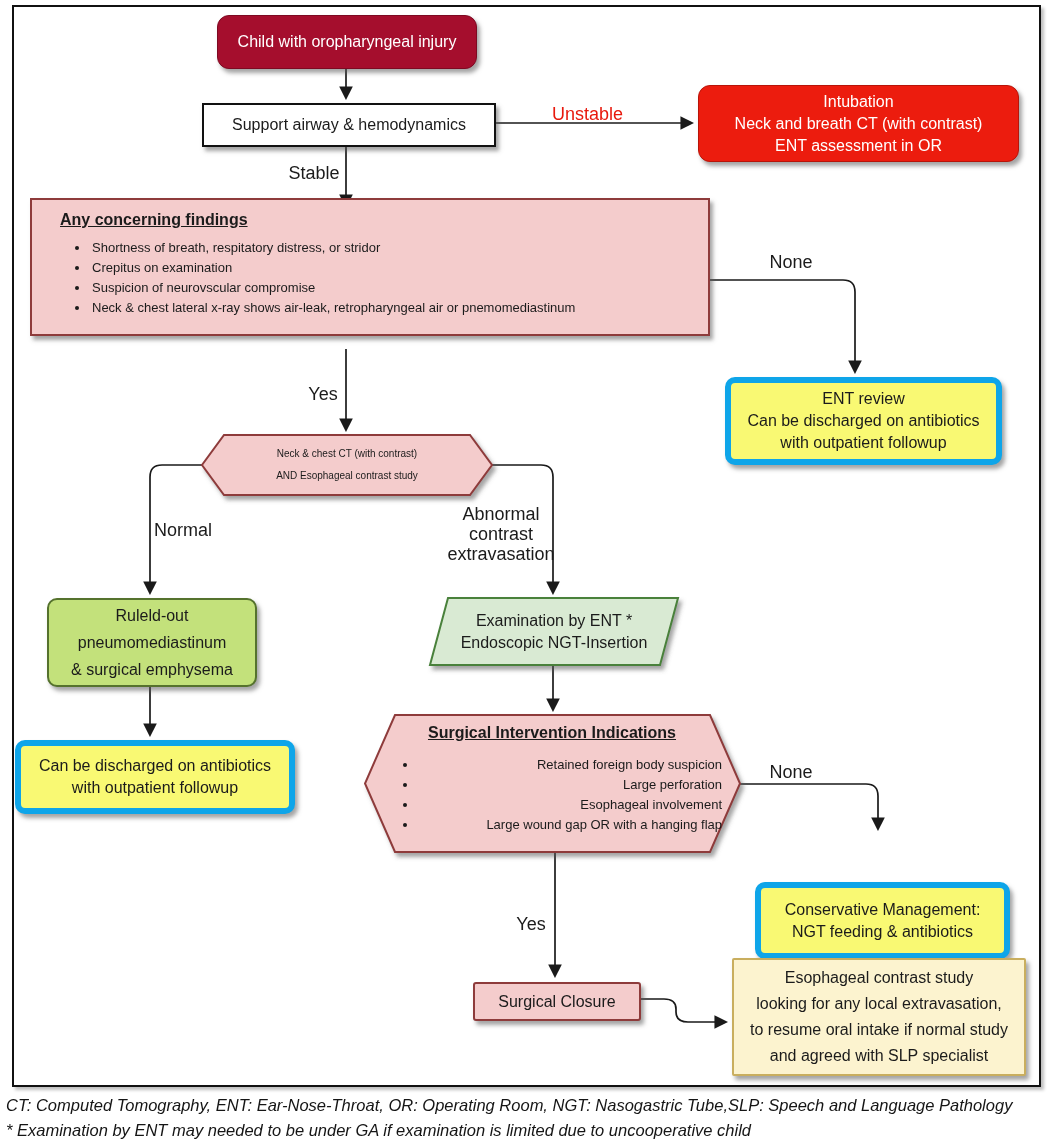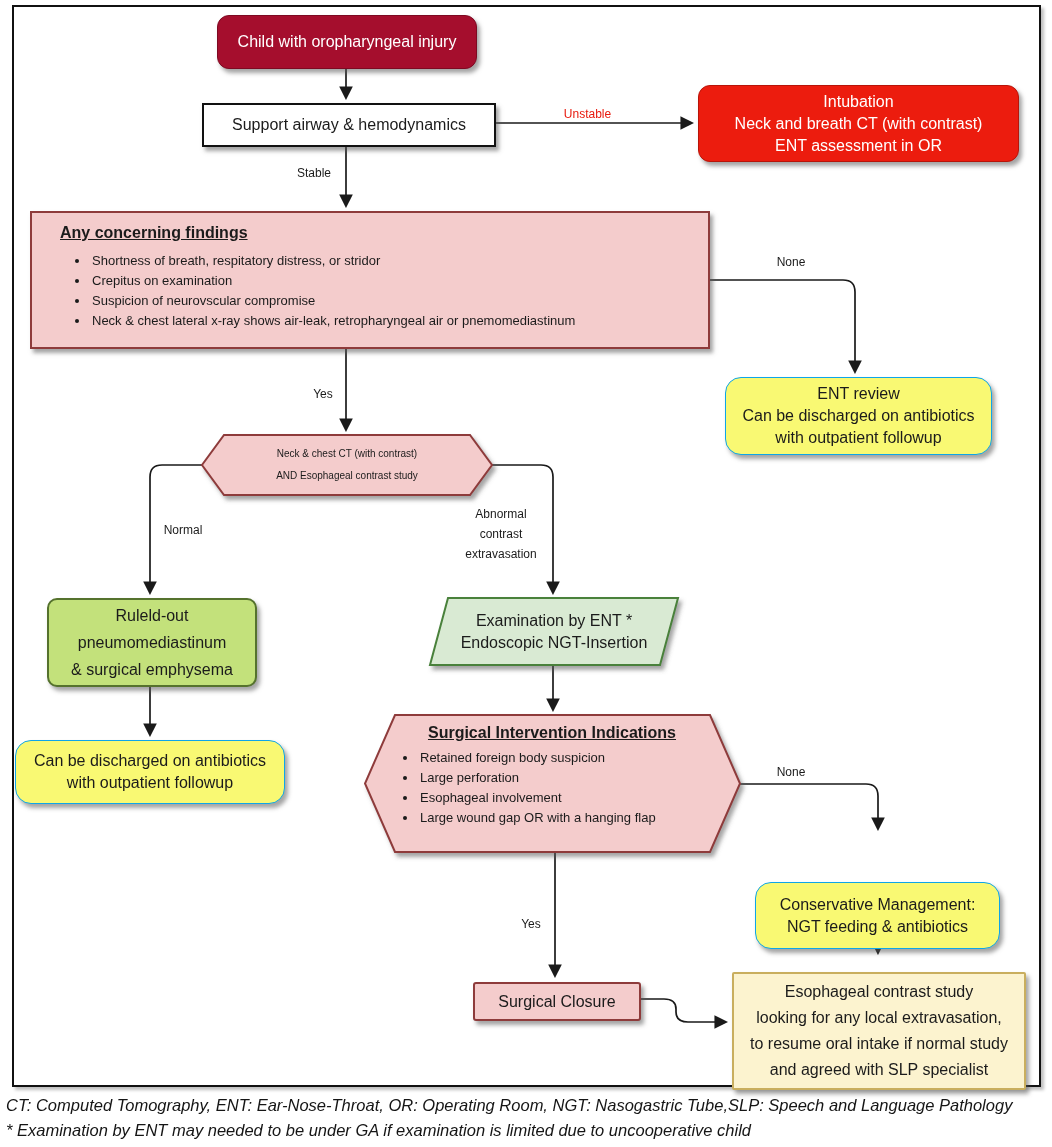--- a/index.html
+++ b/index.html
@@ -7,36 +7,36 @@
   #canvas{position:relative;width:1052px;height:1147px;background:#ffffff;overflow:hidden;}
   #frame{position:absolute;left:12px;top:5px;width:1025px;height:1078px;border:2px solid #111;
          box-shadow:3px 3px 3px rgba(0,0,0,.25);}
   #wires{position:absolute;left:0;top:0;width:1052px;height:1147px;z-index:1;}
   .node{position:absolute;z-index:2;display:flex;align-items:center;justify-content:center;
         text-align:center;white-space:pre-line;font-size:16px;line-height:22px;}
   .shadow{box-shadow:3px 4px 4px rgba(90,90,90,.55);}
   .start{background:#A50E2D;color:#fff;border:1px solid #7d0a22;border-radius:12px;}
   .plain{background:#ffffff;border:2px solid #111;}
   .alert{background:#EC1C0E;color:#fff;border:1px solid #b81409;border-radius:12px;}
-  .yellow{background:#F9F973;border:1px solid #0ea5e9;border-radius:16px;}
+  .yellow{background:#F9F973;border:6px solid #0ea5e9;border-radius:10px;}
   .green{background:#C3E17B;border:2px solid #55722d;border-radius:10px;line-height:27px;}
   .cream{background:#FCF3CF;border:2px solid #C9AE5E;border-radius:2px;line-height:26px;}
   .smallpink{background:#F4CCCC;border:2px solid #8E3B3B;border-radius:3px;}
-  .label{position:absolute;z-index:2;font-size:12px;text-align:center;white-space:pre-line;line-height:20px;}
+  .label{position:absolute;z-index:2;font-size:18px;text-align:center;white-space:pre-line;line-height:20px;}
   .label.red{color:#E8190D;}
   .listbox{position:absolute;z-index:2;}
   .listbox .title{font-weight:bold;text-decoration:underline;font-size:16px;}
   .listbox ul{margin:9px 0 0 0;padding-left:30px;font-size:13px;line-height:20px;}
   .listbox li{padding-left:2px;}
-  .findings-body{position:absolute;left:30px;top:211px;width:680px;height:138px;z-index:2;
+  .findings-body{position:absolute;left:30px;top:198px;width:680px;height:138px;z-index:2;
                  background:#F4CCCC;border:2px solid #8E3B3B;box-sizing:border-box;
                  box-shadow:3px 4px 4px rgba(90,90,90,.55);padding:11px 10px 0 28px;}
   .hexlist{left:382px;top:724px;width:340px;}
   .hexlist .title{text-align:center;display:block;}
-  .hexlist ul{padding-left:36px;margin-top:6px;}
+  .hexlist ul{padding-left:36px;margin-top:13px;text-align:right;}
   .foot{position:absolute;left:6px;z-index:2;font-style:italic;font-size:16.5px;color:#151515;white-space:nowrap;}
 </style>
 </head>
 <body>
 
 <div id="canvas">
   <div id="frame"></div>
 
   <svg id="wires" viewBox="0 0 1052 1147">
     <defs>
@@ -114,21 +114,21 @@
         <li>Esophageal involvement</li>
         <li>Large wound gap OR with a hanging flap</li>
       </ul>
   </div>
 
   <div class="node yellow shadow" style="left:755px;top:834px;width:243px;height:65px;margin-top:48px;">Conservative Management:
 NGT feeding &amp; antibiotics</div>
 
   <div class="node smallpink shadow" style="left:473px;top:982px;width:164px;height:35px;">Surgical Closure</div>
 
-  <div class="node cream shadow" style="left:732px;top:958px;width:290px;height:114px;margin-top:14px;">Esophageal contrast study
+  <div class="node cream shadow" style="left:732px;top:958px;width:290px;height:114px;">Esophageal contrast study
 looking for any local extravasation,
 to resume oral intake if normal study
 and agreed with SLP specialist</div>
 
   <div class="label red" style="left:545px;top:104px;width:85px;">Unstable</div>
   <div class="label" style="left:279px;top:163px;width:70px;">Stable</div>
   <div class="label" style="left:755px;top:252px;width:72px;">None</div>
   <div class="label" style="left:295px;top:384px;width:56px;">Yes</div>
   <div class="label" style="left:147px;top:520px;width:72px;">Normal</div>
   <div class="label" style="left:440px;top:504px;width:122px;">Abnormal

